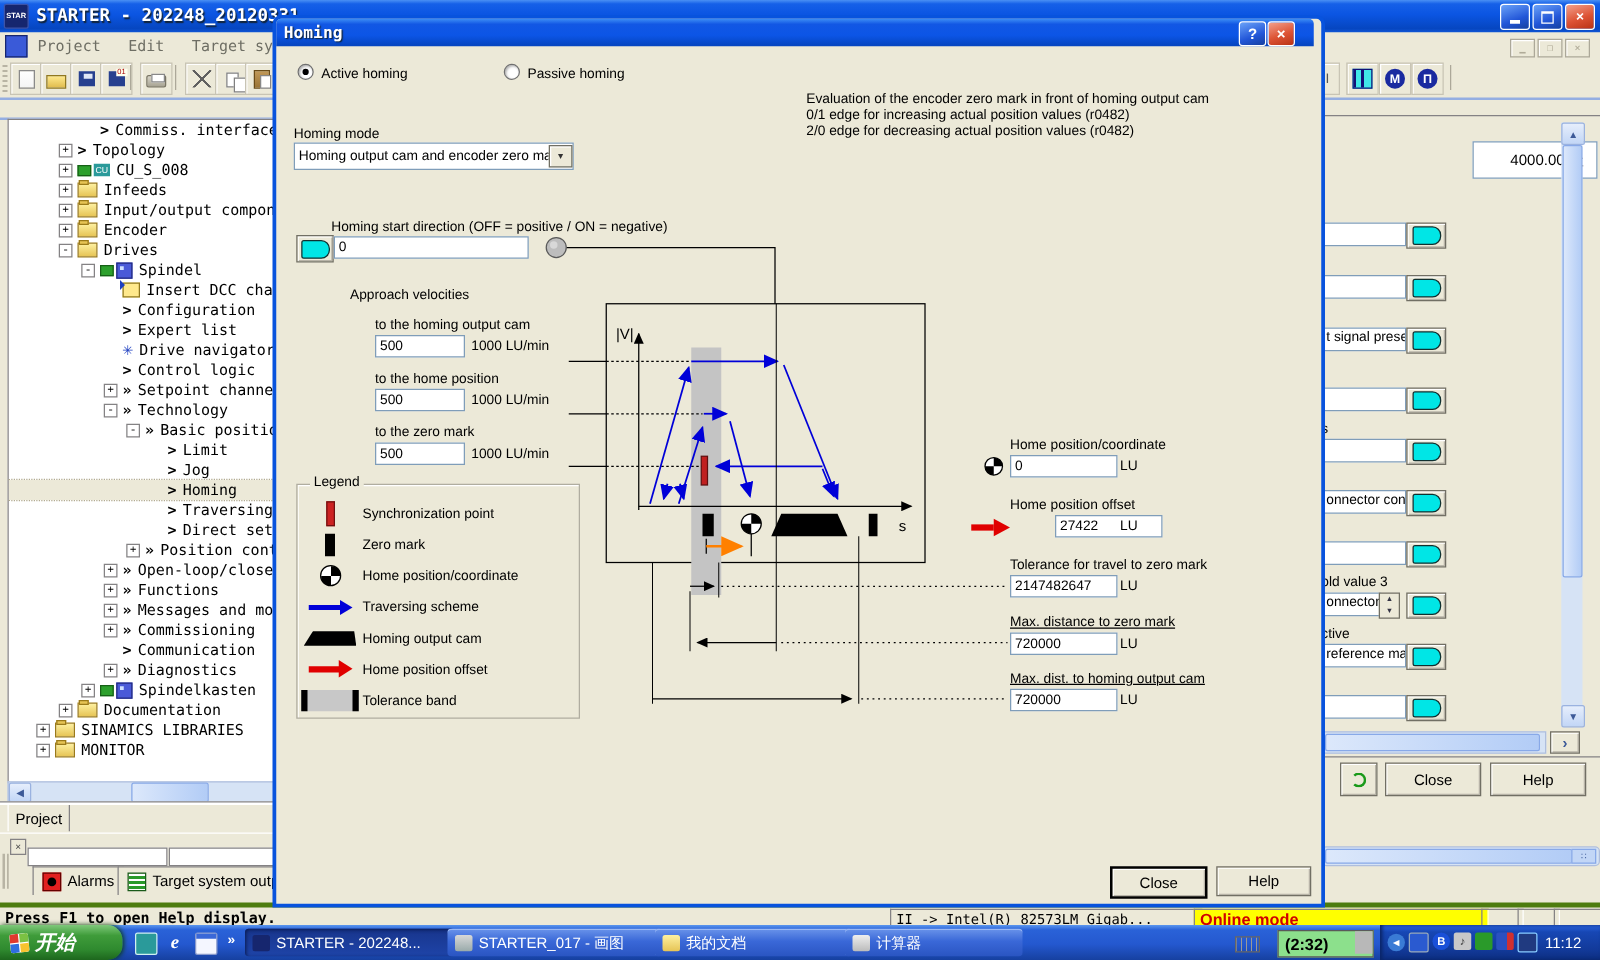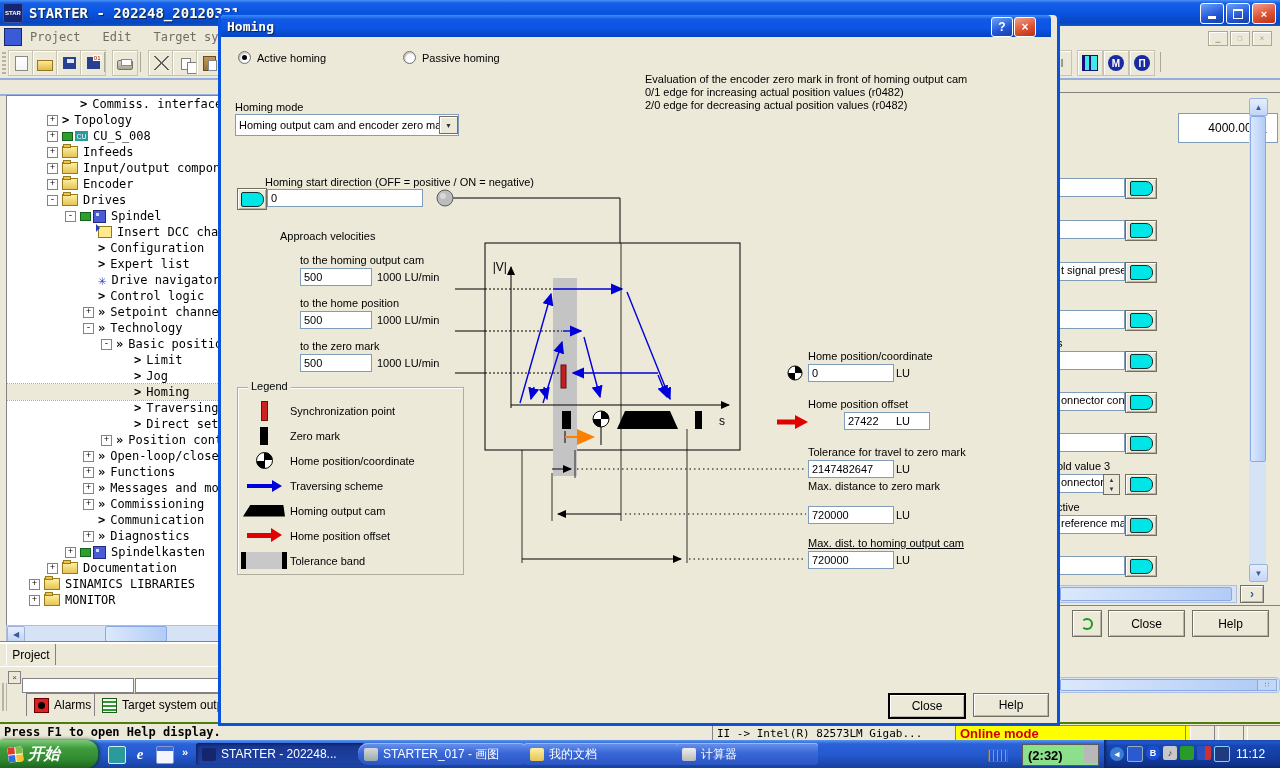--- a/index.html
+++ b/index.html
@@ -77,21 +77,21 @@
   .tabline{left:0;top:641px;width:660px;height:2px;background:#fff;border-top:1px solid #848284}
   
   .alarmpanel{left:0;top:666px;width:660px;height:56px;background:#ece9d8;border-top:1px solid #fff}
   .atab{position:absolute;height:22px;background:#ece9d8;border:1px solid #848284;border-bottom:none;
     display:flex;align-items:center;padding:0 7px;font-size:12px}
   .aicon-alarm{width:13px;height:13px;background:#e02020;border:1px solid #600;margin-right:5px;position:relative}
   .aicon-alarm:after{content:"";position:absolute;left:3px;top:3px;width:7px;height:7px;border-radius:50%;background:#000}
   .aicon-grid{width:13px;height:13px;background:
      repeating-linear-gradient(180deg,#fff 0 2px,#2a9a2a 2px 4px);border:1px solid #1a5a1a;margin-right:5px}
   
-  .statusbar{left:0;top:722px;width:1280px;height:18px;background:#ece9d8;border-top:2px solid #4d7c0f;
+  .statusbar{left:0;top:722px;width:1280px;height:18px;background:#ece9d8;border-top:4px solid #4d7c0f;
     font-family:"DejaVu Sans Mono",monospace;font-size:12px}
   .spane{position:absolute;top:1px;height:15px;border:1px solid;border-color:#848284 #fff #fff #848284;
     font-size:11px;display:flex;align-items:center;padding:0 4px;overflow:hidden;white-space:nowrap}
   .online{background:#ffff00;color:#d00000;font-weight:bold;font-family:"Liberation Sans",sans-serif;font-size:13px}
   
   .rpanel{left:1057px;top:92px;width:223px;height:513px;background:#ece9d8;border-top:1px solid #848284;border-left:1px solid #fff}
   .xpfield{position:absolute;background:#fff;border:1px solid #7f9db9;font-size:11px;padding:1px 3px;
     overflow:hidden;white-space:nowrap}
   .cyanbtn{position:absolute;width:30px;height:19px;background:#ece9d8;border:1px solid #716f64;
     box-shadow:inset 1px 1px 0 #fff,inset -1px -1px 0 #b8b4a8;display:flex;align-items:center;justify-content:center}
@@ -702,21 +702,21 @@
     <div id="right-fields">
         <div class="dlabel" style="left: 587px; top: 335px; text-decoration: none;">Home position/coordinate</div>
         <input class="dinput" value="0" style="left: 587px; top: 349px; width: 78px; height: 16px;">
         <div class="dlabel" style="left: 675px; top: 352px;">LU</div>
         <div class="dlabel" style="left: 587px; top: 383px; text-decoration: none;">Home position offset</div>
         <input class="dinput" value="27422" style="left: 587px; top: 397px; width: 78px; height: 16px; margin-left: 36px;">
         <div class="dlabel" style="left: 675px; top: 400px;">LU</div>
         <div class="dlabel" style="left: 587px; top: 431px; text-decoration: none;">Tolerance for travel to zero mark</div>
         <input class="dinput" value="2147482647" style="left: 587px; top: 445px; width: 78px; height: 16px;">
         <div class="dlabel" style="left: 675px; top: 448px;">LU</div>
-        <div class="dlabel" style="left: 587px; top: 465px; ">Max. distance to zero mark</div>
+        <div class="dlabel" style="left: 587px; top: 477px; text-decoration: underline;">Max. distance to zero mark</div>
         <input class="dinput" value="720000" style="left: 587px; top: 491px; width: 78px; height: 16px;">
         <div class="dlabel" style="left: 675px; top: 494px;">LU</div>
         <div class="dlabel" style="left: 587px; top: 522px; text-decoration: underline;">Max. dist. to homing output cam</div>
         <input class="dinput" value="720000" style="left: 587px; top: 536px; width: 78px; height: 16px;">
         <div class="dlabel" style="left: 675px; top: 539px;">LU</div>
       </div>
 
     <div class="btn def" style="left:667px;top:678px;width:74px;height:22px">Close</div>
     <div class="btn" style="left:752px;top:678px;width:74px;height:22px">Help</div>
   </div>
@@ -735,21 +735,21 @@
     <div class="qicon" style="left:132px;color:#fff;font-weight:bold;font-style:italic;font-size:15px;text-align:center;font-family:'Liberation Serif',serif">e</div>
     <div class="qicon" style="left:156px;background:#f4f6ff;border:1px solid #8899cc">
       <div style="height:4px;background:#3a68d8"></div>
     </div>
     <div style="position:absolute;left:182px;top:6px;color:#fff;font-weight:bold">»</div>
     <div id="taskbar-tasks">
         <div class="taskbtn active" style="left: 196px; width: 156px; text-align: center;">
           <div class="ticon" style="background: rgb(22, 38, 110);"></div>
           <span>STARTER - 202248...</span>
         </div>
-        <div class="taskbtn" style="left: 358px; width: 160px; border-radius: 10px;">
+        <div class="taskbtn" style="left: 358px; width: 160px;">
           <div class="ticon" style="background: linear-gradient(rgb(216, 216, 216), rgb(153, 170, 170));"></div>
           <span>STARTER_017 - 画图</span>
         </div>
         <div class="taskbtn" style="left: 524px; width: 146px;">
           <div class="ticon" style="background: linear-gradient(rgb(253, 240, 160), rgb(230, 196, 85));"></div>
           <span>我的文档</span>
         </div>
         <div class="taskbtn" style="left: 676px; width: 130px;">
           <div class="ticon" style="background: linear-gradient(rgb(238, 238, 238), rgb(187, 187, 187));"></div>
           <span>计算器</span>

